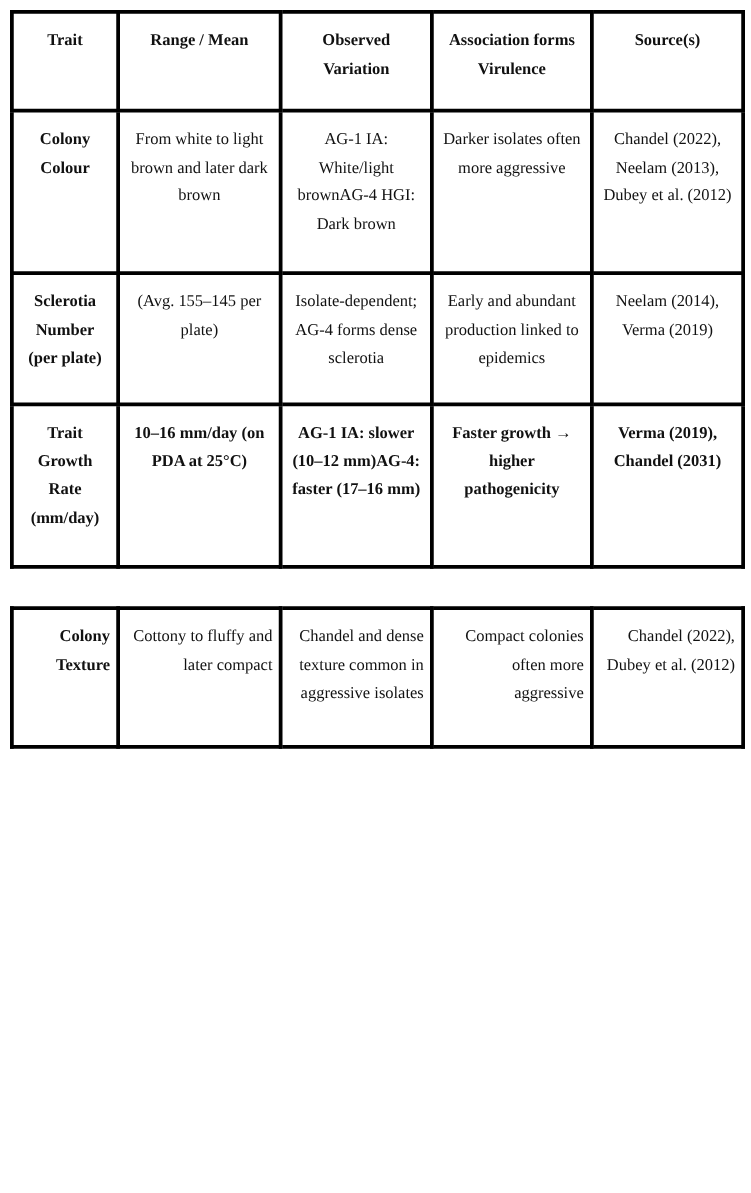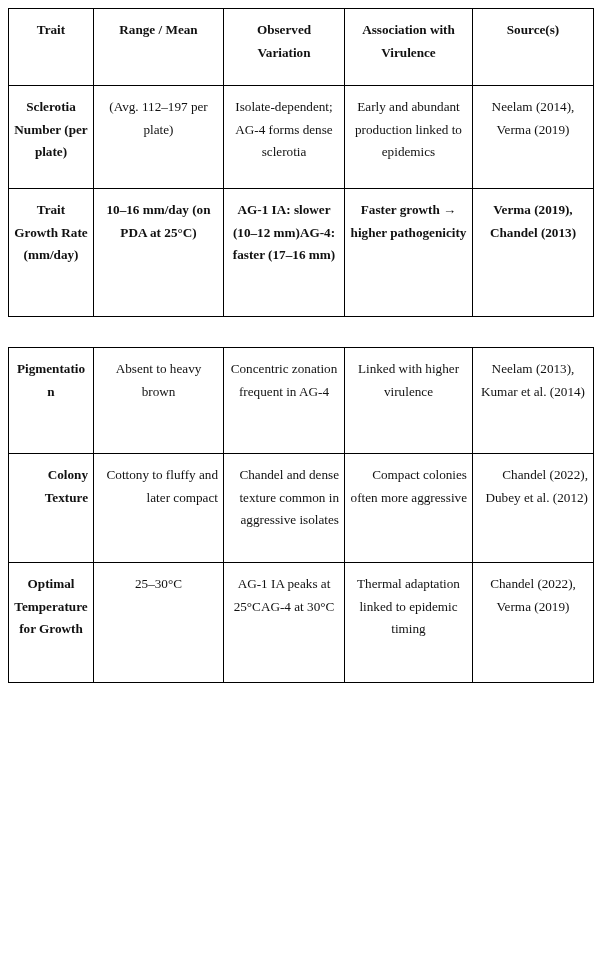--- a/index.html
+++ b/index.html
@@ -21,21 +21,21 @@
     box-sizing: border-box;
     padding: 8px 8px 0 8px;
   }
   table.doc-table {
     border-collapse: collapse;
     table-layout: fixed;
     width: 585px;
     margin: 0;
   }
   table.doc-table td {
-    border: 1px solid #000000;
+    border: 3px solid #000000;
     text-align: center;
     vertical-align: top;
     padding: 10px 5px 6px 5px;
     font-size: 13.2px;
     line-height: 1.72;
     word-wrap: break-word;
     overflow-wrap: break-word;
     word-break: break-word;
     hyphens: none;
   }
@@ -76,68 +76,61 @@
         <col class="c1">
         <col class="c2">
         <col class="c3">
         <col class="c4">
     </colgroup>
     <tbody>
       <tr class="r-head">
         <td class="head-cell">Trait</td>
         <td class="head-cell">Range / Mean</td>
         <td class="head-cell">Observed Variation</td>
-        <td class="head-cell">Association with Virulence</td>
+        <td class="head-cell">Association forms Virulence</td>
         <td class="head-cell">Source(s)</td>
+      </tr>
+      <tr class="h132">
+        <td class="trait-cell">Colony Colour</td>
+        <td>From white to light brown and later dark brown</td>
+        <td>AG-1 IA: White/light brownAG-4 HGI: Dark brown</td>
+        <td>Darker isolates often more aggressive</td>
+        <td>Chandel (2022), Neelam (2013), Dubey et al. (2012)</td>
       </tr>
       <tr class="h107">
         <td class="trait-cell">Sclerotia Number (per plate)</td>
-        <td>(Avg. 112–197 per plate)</td>
+        <td>(Avg. 155–145 per plate)</td>
         <td>Isolate-dependent; AG-4 forms dense sclerotia</td>
         <td>Early and abundant production linked to epidemics</td>
         <td>Neelam (2014), Verma (2019)</td>
       </tr>
       <tr class="h132b">
         <td class="trait-cell">Trait Growth Rate (mm/day)</td>
         <td>10–16 mm/day (on PDA at 25°C)</td>
         <td>AG-1 IA: slower (10–12 mm)AG-4: faster (17–16 mm)</td>
         <td>Faster growth → higher pathogenicity</td>
-        <td>Verma (2019), Chandel (2013)</td>
+        <td>Verma (2019), Chandel (2031)</td>
       </tr>
     </tbody>
   </table>
 
   <div class="table-gap"></div>
 
   <table class="doc-table">
     <colgroup>
       <col class="c0">
         <col class="c1">
         <col class="c2">
         <col class="c3">
         <col class="c4">
     </colgroup>
     <tbody>
-      <tr class="t2a">
-        <td class="trait-cell">Pigmentation</td>
-        <td>Absent to heavy brown</td>
-        <td>Concentric zonation frequent in AG-4</td>
-        <td>Linked with higher virulence</td>
-        <td>Neelam (2013), Kumar et al. (2014)</td>
-      </tr>
       <tr class="t2b">
         <td class="trait-cell">Colony Texture</td>
         <td>Cottony to fluffy and later compact</td>
         <td>Chandel and dense texture common in aggressive isolates</td>
         <td>Compact colonies often more aggressive</td>
         <td>Chandel (2022), Dubey et al. (2012)</td>
       </tr>
-      <tr class="t2d">
-        <td class="trait-cell">Optimal Temperature for Growth</td>
-        <td>25–30°C</td>
-        <td>AG-1 IA peaks at 25°CAG-4 at 30°C</td>
-        <td>Thermal adaptation linked to epidemic timing</td>
-        <td>Chandel (2022), Verma (2019)</td>
-      </tr>
     </tbody>
   </table>
 
 </div>
 
 </body></html>

